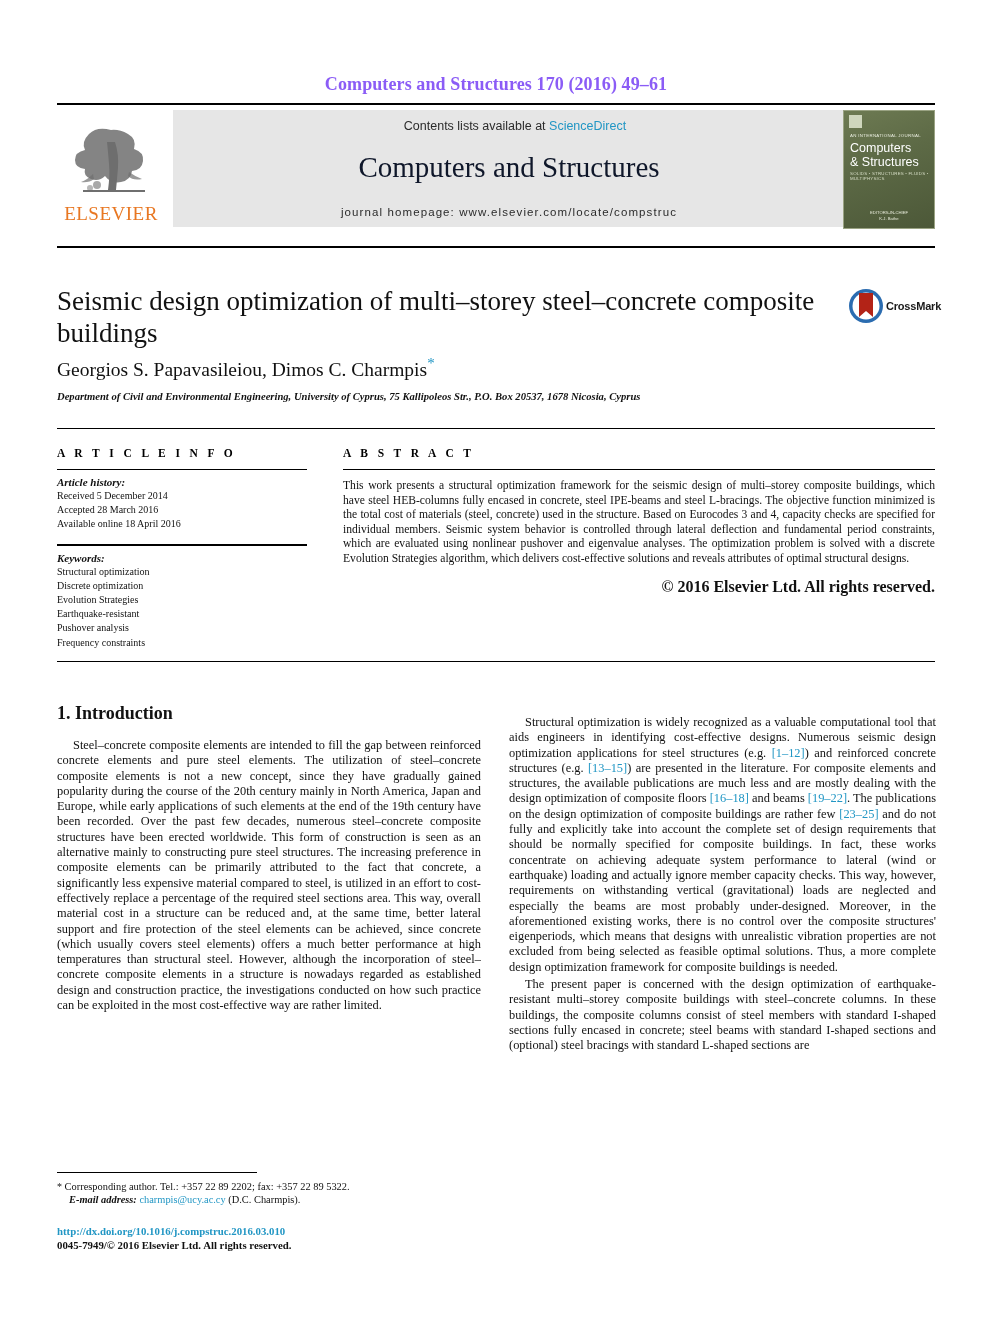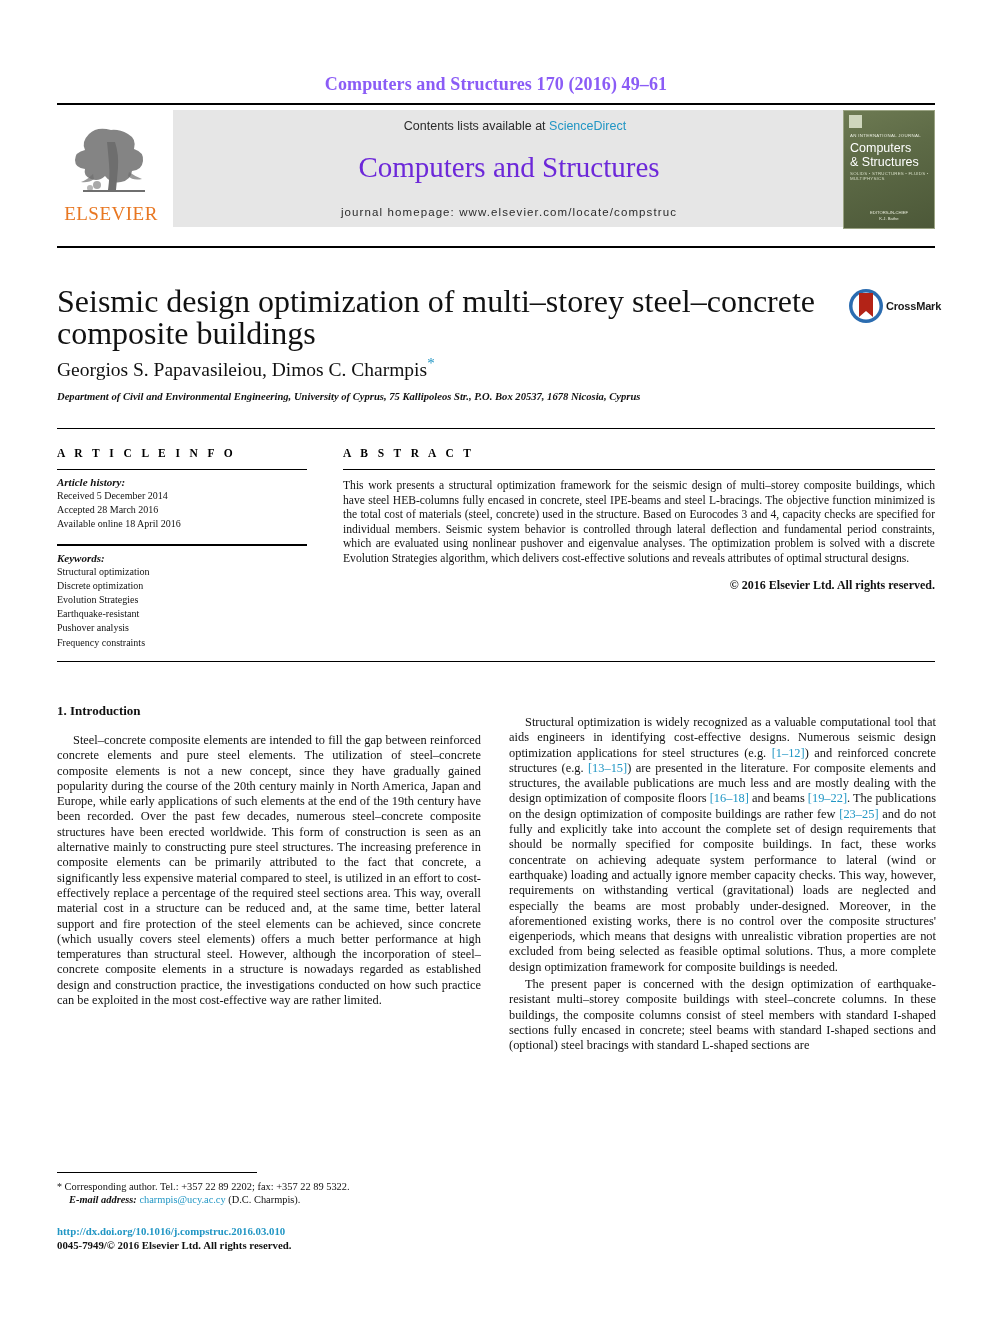--- a/index.html
+++ b/index.html
@@ -77,21 +77,21 @@
     margin-left: 6px;
   }
   .contents-line .sd-link { color: #2196c4; }
   .journal-title {
     position: absolute;
     left: 0; top: 41px;
     width: 672px;
     text-align: center;
     font-family: "Liberation Serif", serif;
     font-size: 29px;
-    color: #6d28d9;
+    color: #0f172a;
   }
   .journal-homepage {
     position: absolute;
     left: 0; bottom: 9px;
     width: 672px;
     text-align: center;
     font-family: "Liberation Sans", sans-serif;
     font-size: 11.5px;
     letter-spacing: 1.1px;
     color: #2b2b2b;
@@ -137,21 +137,21 @@
   .title-rule {
     position: absolute;
     left: 57px; top: 246px;
     width: 878px;
     border-top: 2px solid #000;
   }
   .article-title {
     position: absolute;
     left: 57px; top: 285px;
     width: 760px;
-    font-size: 32px;
+    font-size: 27px;
     line-height: 32px;
     color: #111;
   }
   .crossmark {
     position: absolute;
     left: 848px; top: 288px;
     width: 92px; height: 46px;
   }
   .crossmark-label {
     position: absolute;
@@ -223,21 +223,21 @@
   .abstract-col .hrule { border-top: 1px solid #000; margin: 10px 0 9px 0; }
   .abstract-text {
     font-size: 11.6px;
     line-height: 14.6px;
     text-align: justify;
     color: #111;
   }
   .copyright {
     margin-top: 11px;
     text-align: right;
-    font-size: 12px;
+    font-size: 16px;
     font-weight: bold;
     color: #111;
   }
   .body-rule {
     position: absolute;
     left: 57px; top: 661px;
     width: 878px;
     border-top: 1px solid #000;
   }
 
@@ -246,21 +246,21 @@
     position: absolute;
     left: 57px; top: 703px;
     width: 424px;
   }
   .col-right {
     position: absolute;
     left: 509px; top: 715px;
     width: 427px;
   }
   .sec-title {
-    font-size: 13px;
+    font-size: 18px;
     font-weight: bold;
     color: #111;
     margin-bottom: 14px;
   }
   .para {
     font-size: 12.4px;
     line-height: 15.3px;
     text-align: justify;
     color: #111;
     text-indent: 16px;

